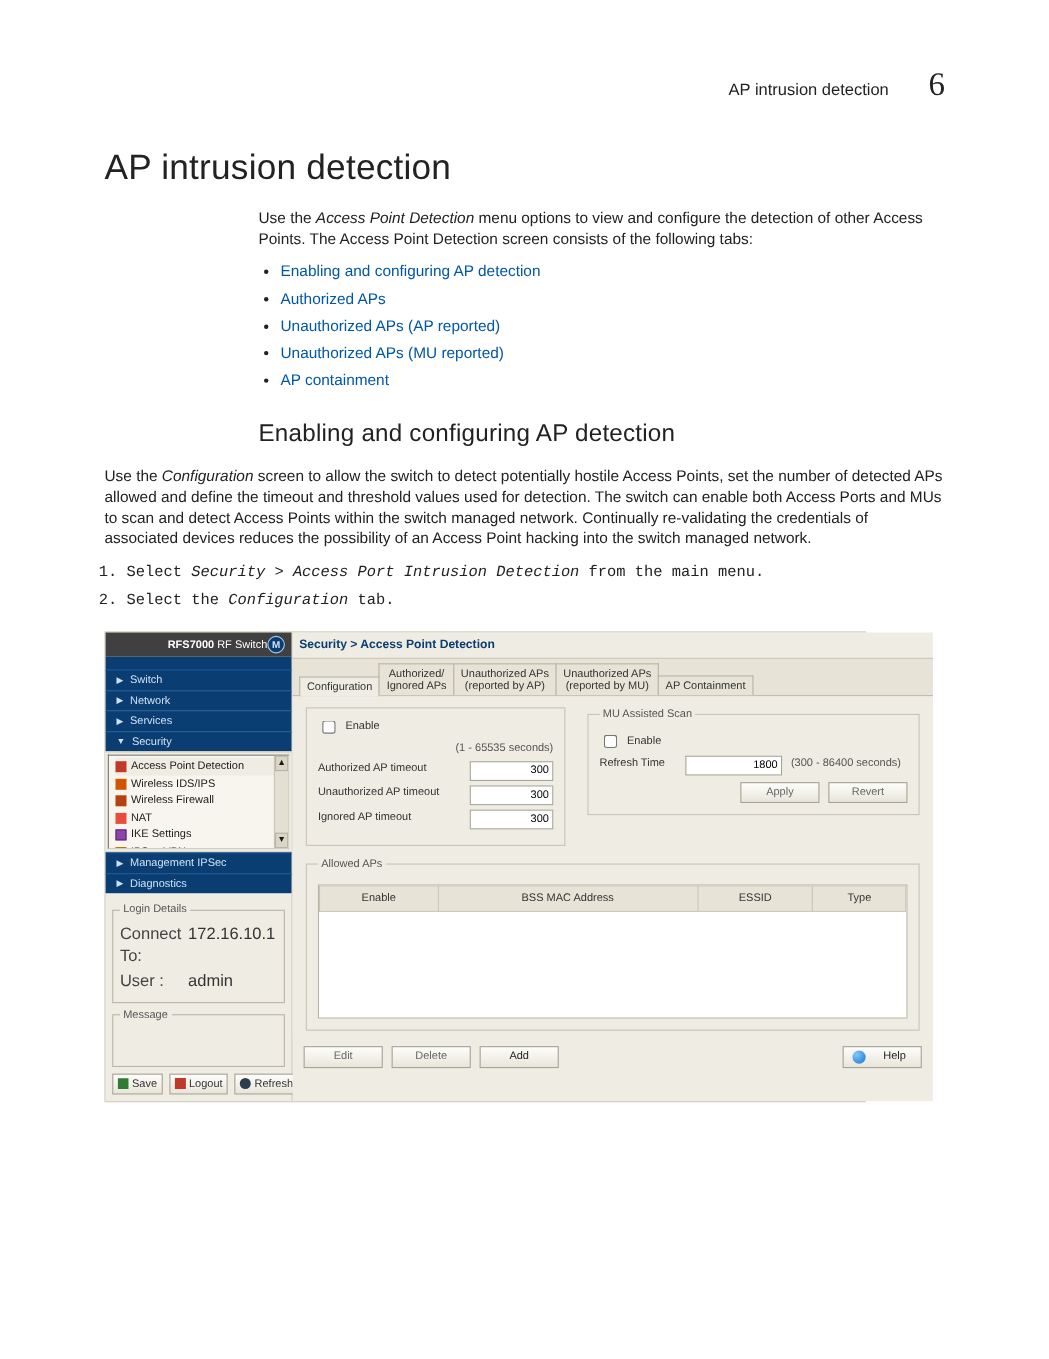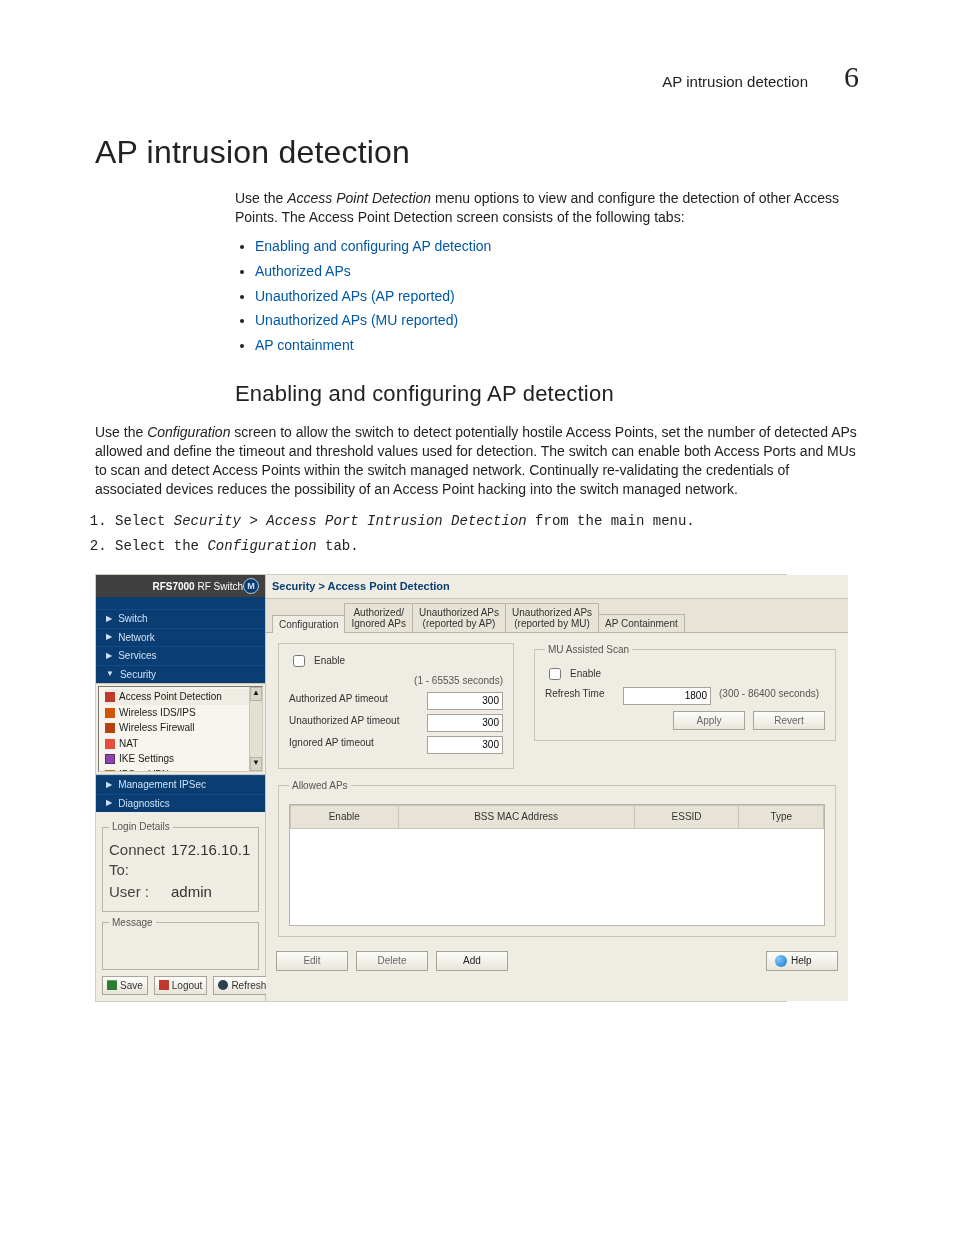--- a/index.html
+++ b/index.html
@@ -238,21 +238,21 @@
     border:1px solid #b8b4a6; background:#fff;
     height:120px; overflow:hidden; margin-top:4px;
   }
   table.grid { width:100%; border-collapse:collapse; font-size:10px; }
   table.grid th {
     background:#e7e3d6; border:1px solid #c8c4b6; padding:4px 6px;
     font-weight:normal; color:#333;
   }
   .btm { display:flex; justify-content:space-between; align-items:center; padding:8px 10px; }
   .btm .left { display:flex; gap:8px; }
-  .help-btn { display:flex; align-items:center; gap:4px;margin-left:16px; }
+  .help-btn { display:flex; align-items:center; gap:16px;margin-left:16px; }
   .help-ico {
     width:12px; height:12px; border-radius:50%;
     background: radial-gradient(circle at 30% 30%, #7fc9ff, #1b74c6);
     display:inline-block;
   }
 </style>
 </head>
 <body>
 
 <div class="page">

